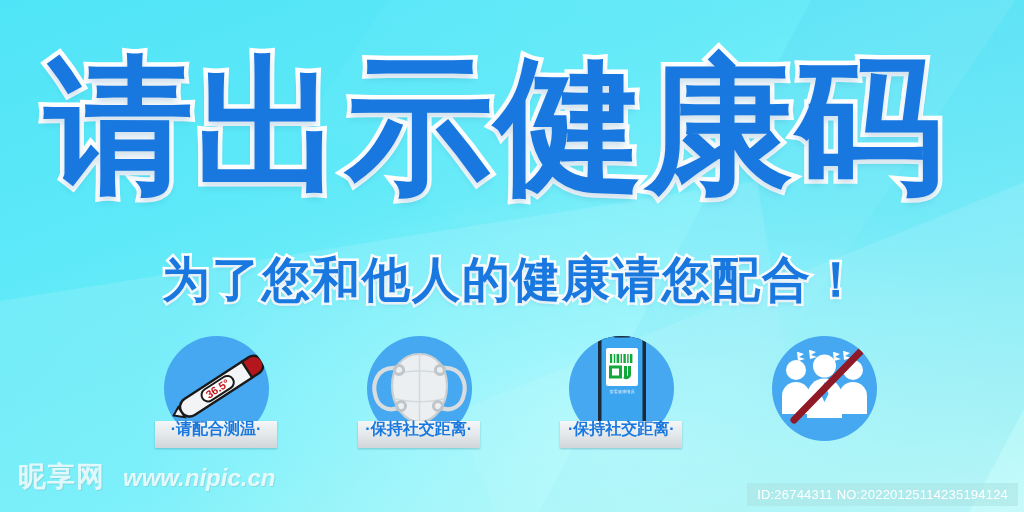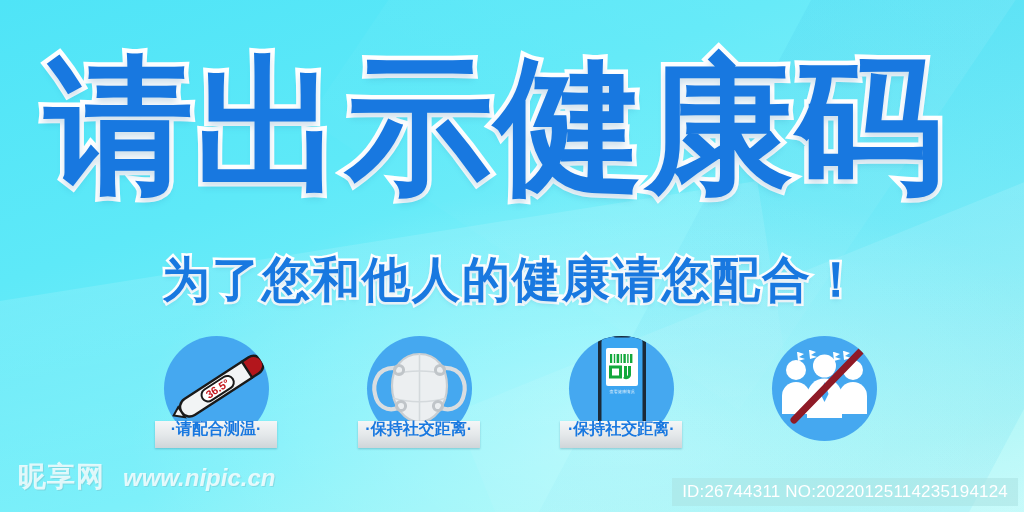--- a/index.html
+++ b/index.html
@@ -167,21 +167,21 @@
   }
 
   
   .id-tag {
     position: absolute;
     right: 6px;
     bottom: 6px;
     padding: 4px 10px;
     background: rgba(170,225,225,0.55);
     color: #ffffff;
-    font-size: 17px;
+    font-size: 13px;
     letter-spacing: 0.2px;
     white-space: nowrap;
     text-align: right;
   }
 </style>
 </head>
 <body>
 
 <div id="poster">
 

